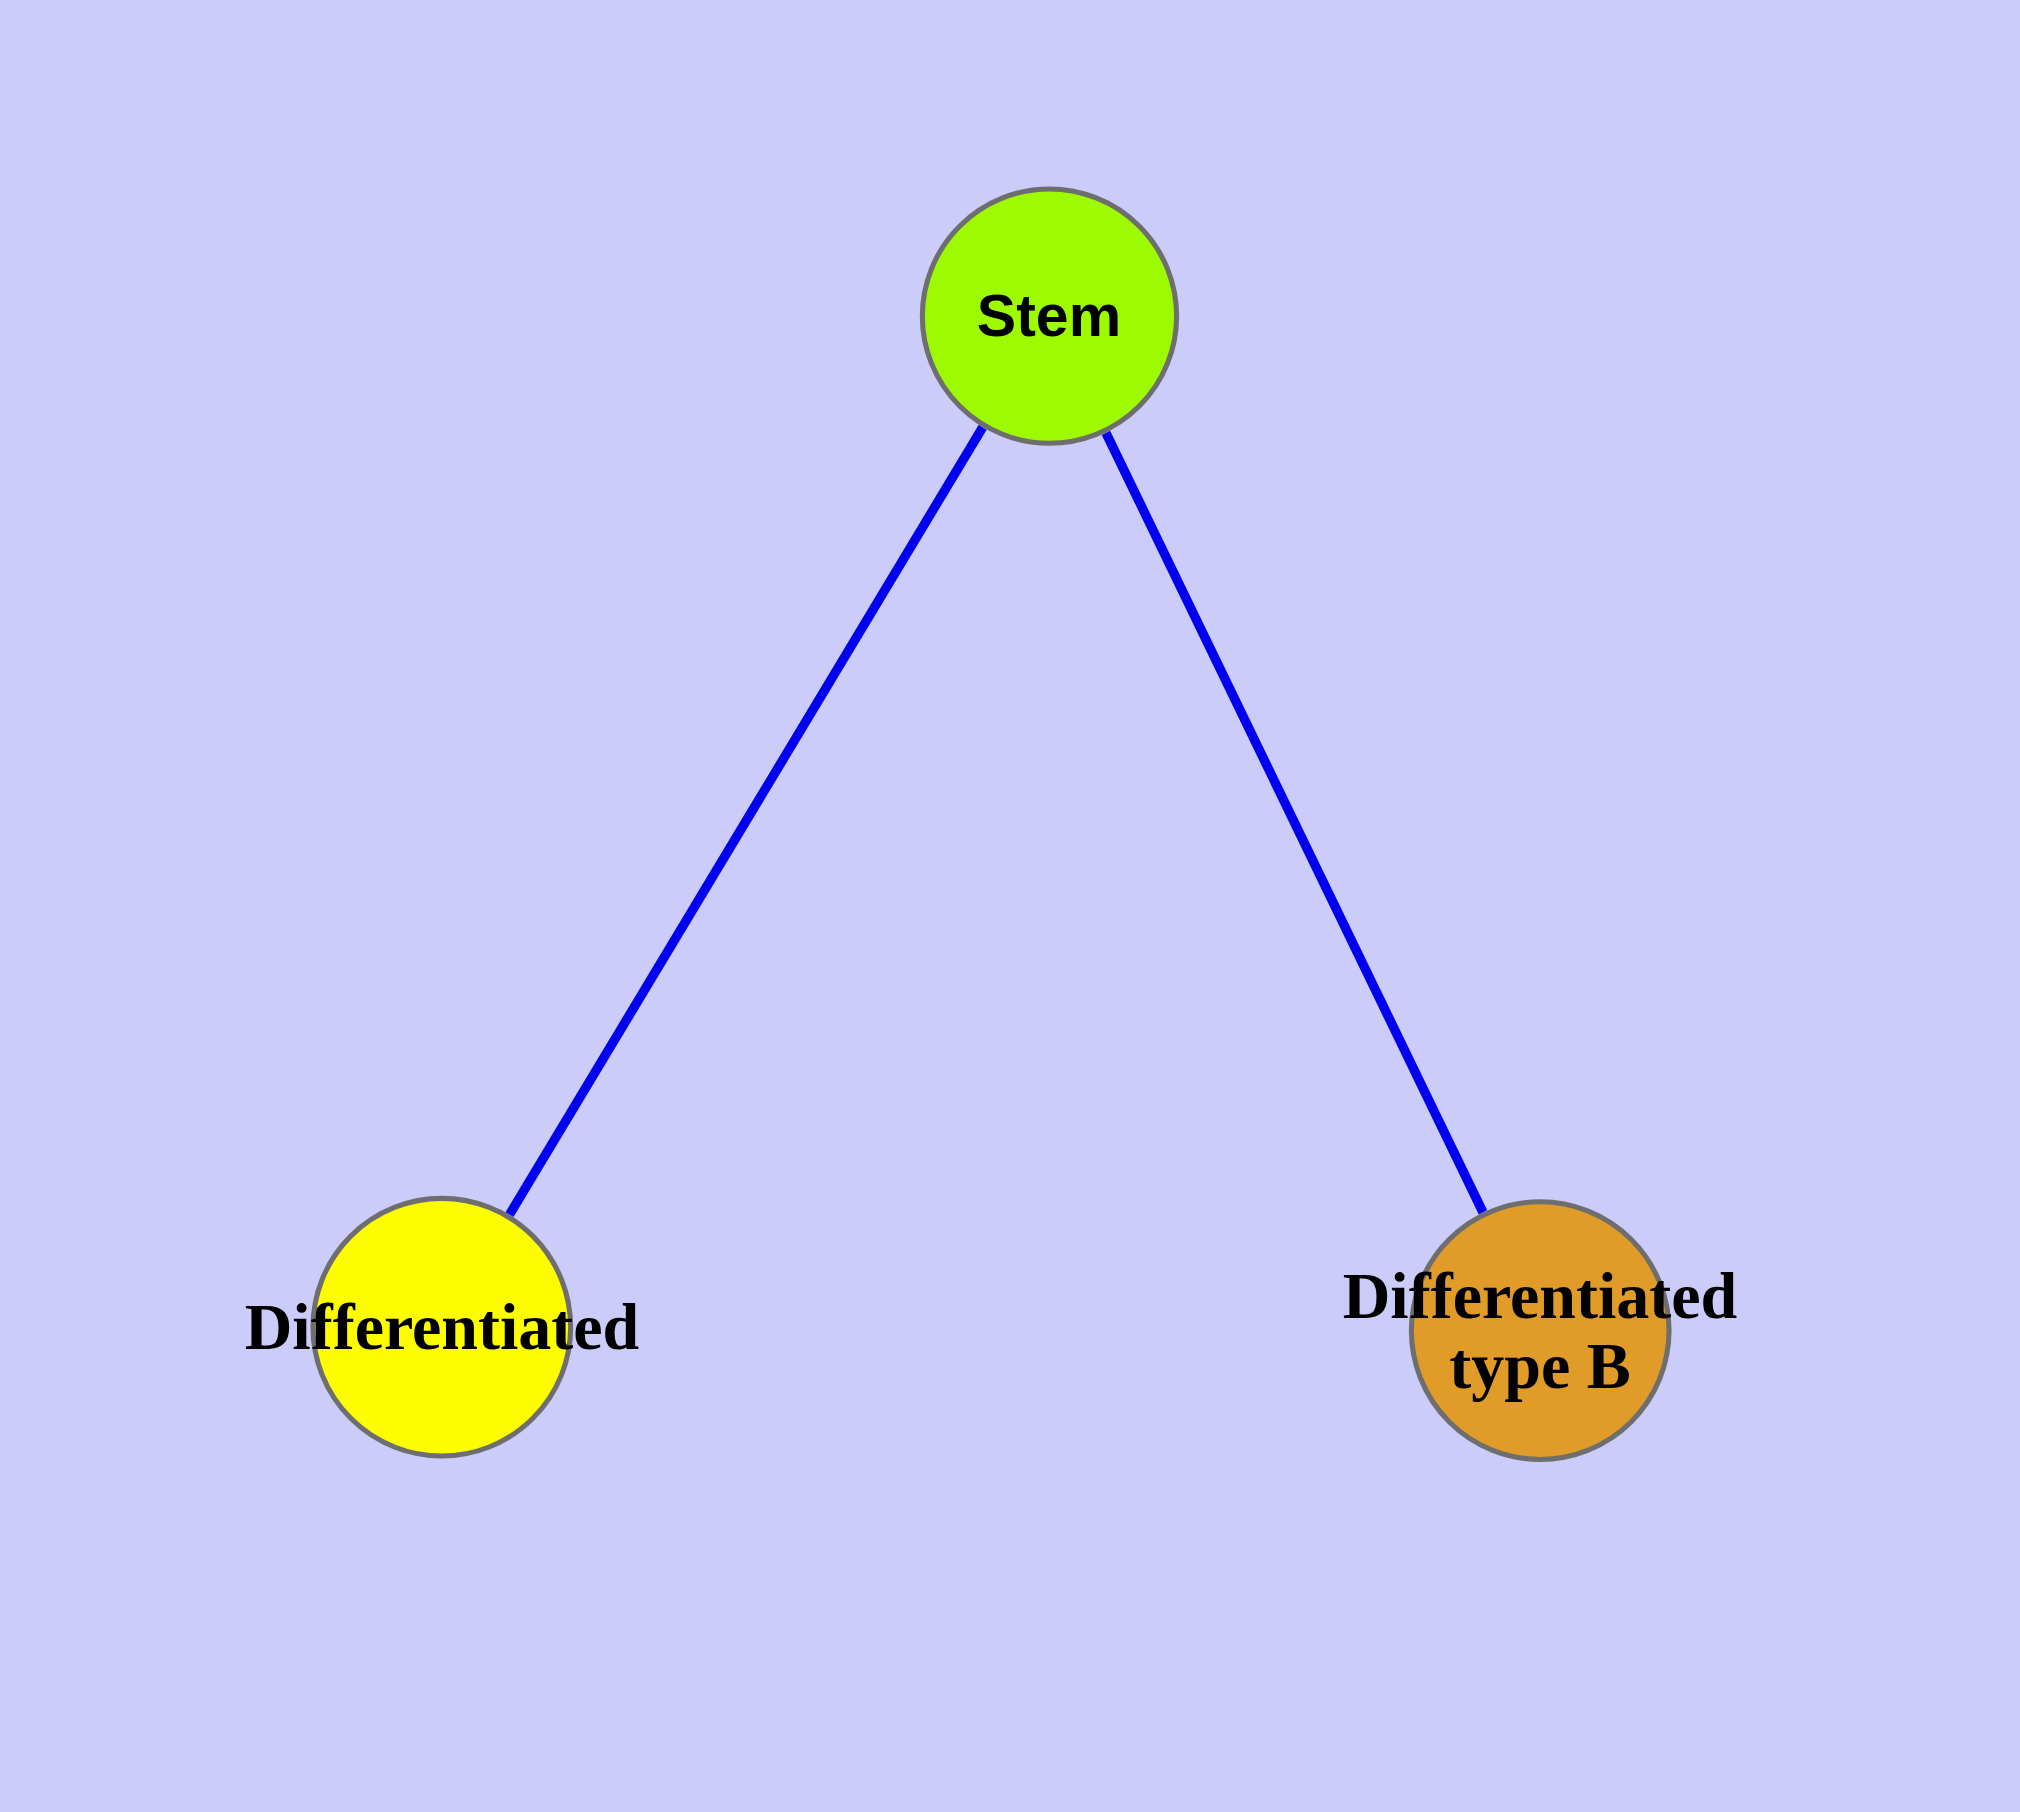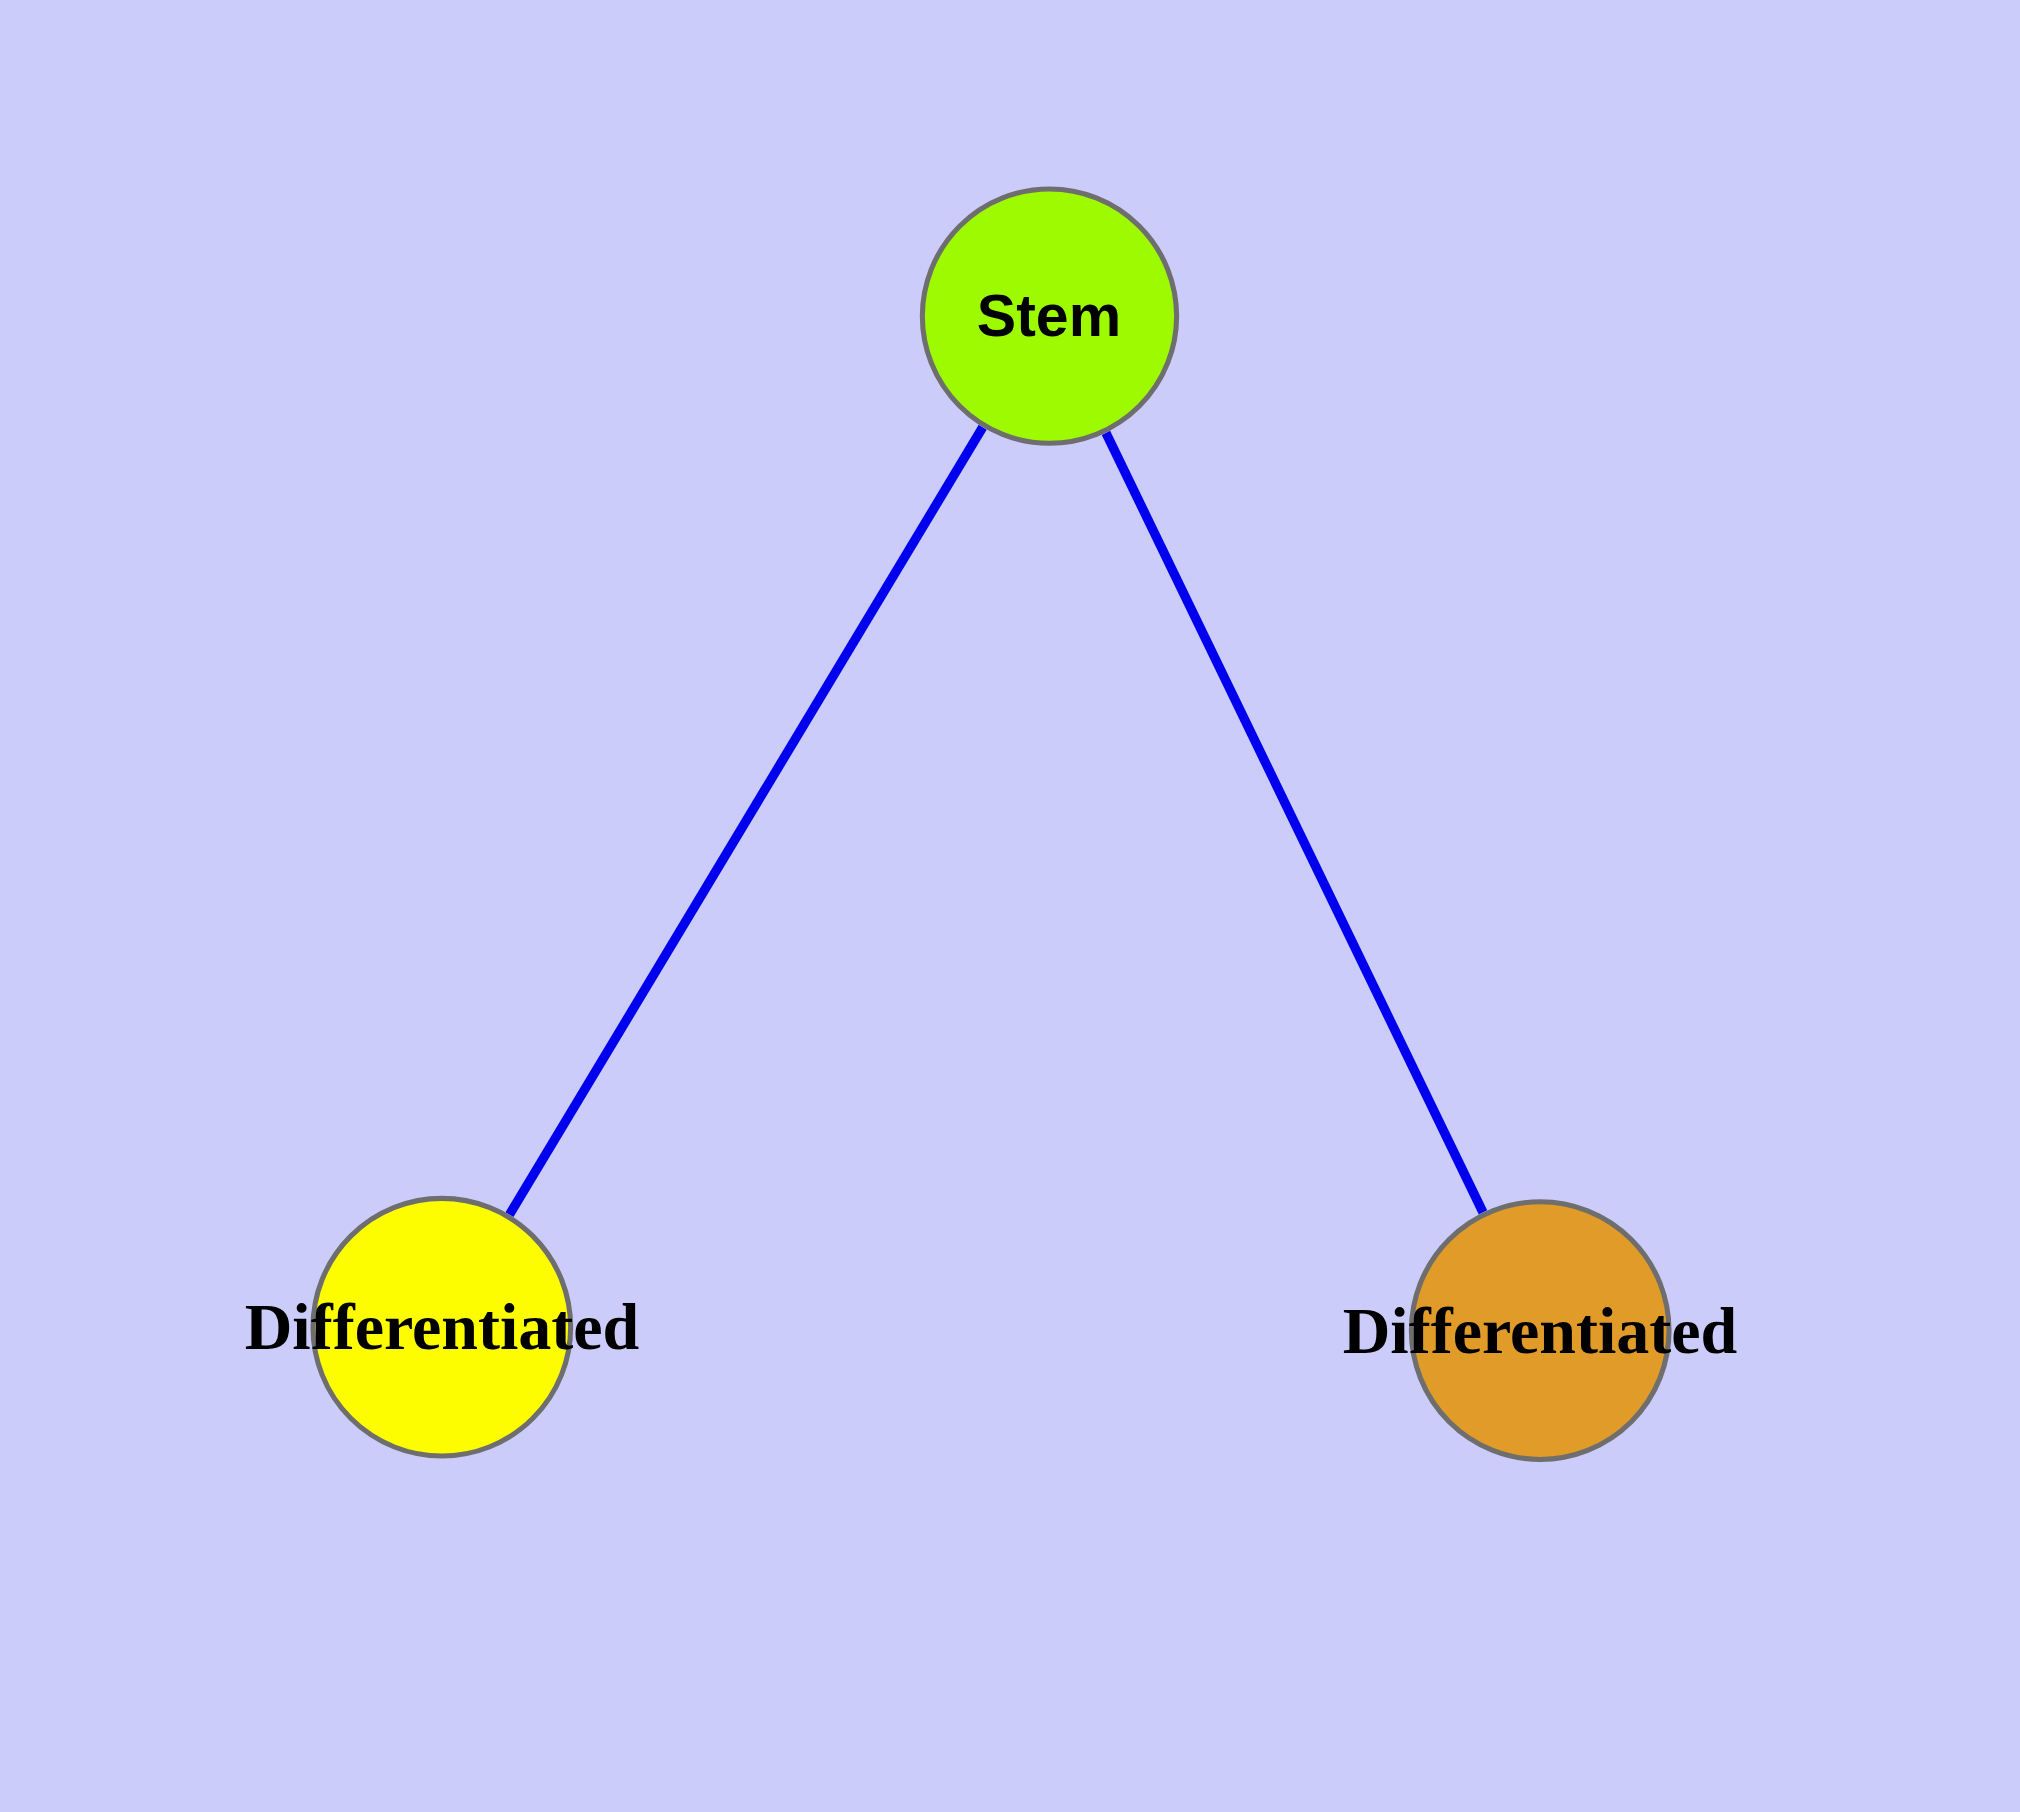--- a/index.html
+++ b/index.html
@@ -58,16 +58,16 @@
       </g>
     <g id="node-layer">
         <circle cx="1238" cy="373" r="150" fill="#9dfa00" stroke="#6e6e6e" stroke-width="6"></circle>
         <circle cx="521" cy="1566" r="152" fill="#fdfd00" stroke="#6e6e6e" stroke-width="6"></circle>
         <circle cx="1817" cy="1570" r="152" fill="#e09b28" stroke="#6e6e6e" stroke-width="6"></circle>
       </g>
   </svg>
   <div id="label-layer">
       <div class="node-label single-line" style="left: 1049px; top: 316px; color: rgb(0, 0, 0);"><span>Stem</span></div>
       <div class="node-label two-line" style="left: 442px; top: 1327px; color: rgb(0, 0, 0);"><span>Differentiated</span><br></div>
-      <div class="node-label two-line" style="left: 1540px; top: 1331px; color: rgb(0, 0, 0);"><span>Differentiated</span><br></div>
+      <div class="node-label two-line" style="left: 1540px; top: 1331px; color: rgb(0, 0, 0);"><span>Differentiated</span><br><span>type B</span></div>
     </div>
 </div>
 
 
 </body></html>

